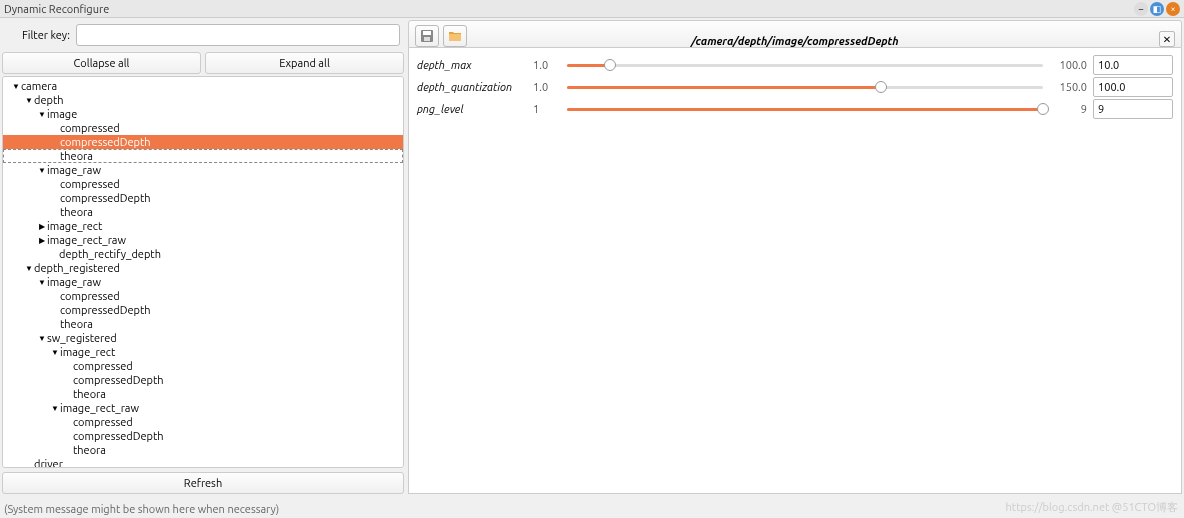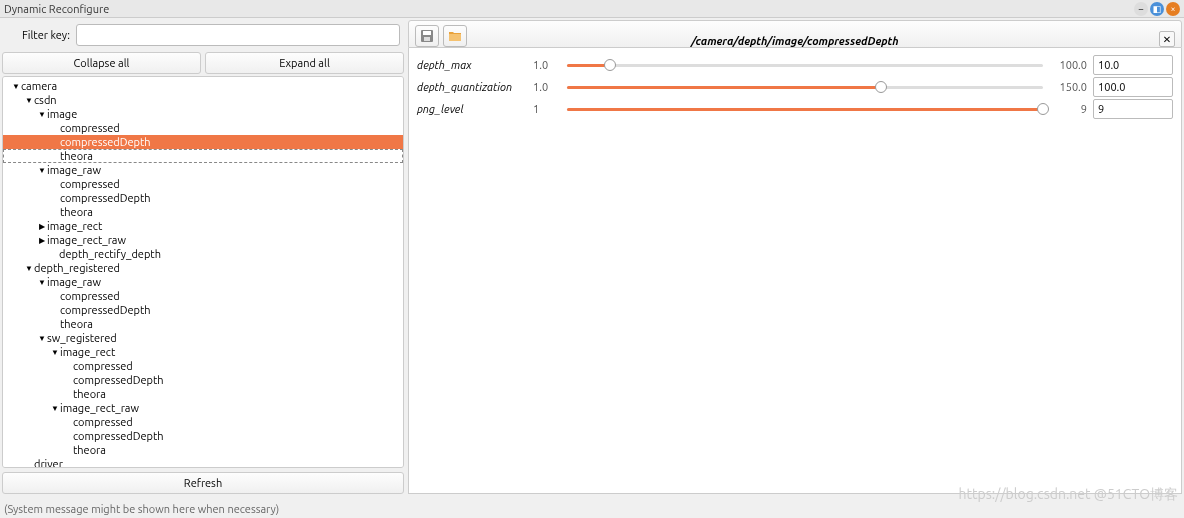--- a/index.html
+++ b/index.html
@@ -32,21 +32,21 @@
 .param-row { display: flex; align-items: center; height: 22px; gap: 6px; }
 .param-name { width: 110px; font-style: italic; }
 .param-min { width: 28px; text-align: left; color: #555; }
 .param-max { width: 38px; text-align: right; color: #555; }
 .slider-wrap { flex: 1; position: relative; height: 14px; }
 .track { position: absolute; top: 6px; left: 0; right: 0; height: 3px; background: #ddd; border-radius: 2px; }
 .track-fill { position: absolute; top: 6px; left: 0; height: 3px; background: #f07746; border-radius: 2px; }
 .thumb { position: absolute; top: 1px; width: 12px; height: 12px; border-radius: 50%; background: #fff; border: 1px solid #999; cursor: pointer; }
 .param-input { width: 80px; height: 20px; border: 1px solid #bbb; border-radius: 2px; padding: 0 4px; background: #fff; }
 .statusbar { position: absolute; bottom: 0; left: 0; right: 0; height: 18px; display: flex; align-items: center; padding: 0 4px; color: #666; background: #f0f0f0; }
-.watermark { position: absolute; bottom: 14px; right: 6px; color: #ccc; font-size: 14px; }
+.watermark { position: absolute; bottom: 3px; right: 6px; color: #ccc; font-size: 11px; }
 </style>
 </head>
 <body>
 
 <div class="titlebar">
   <span class="titlebar-text">Dynamic Reconfigure</span>
   <div class="titlebar-ctrls">
     <span class="tb-btn" style="background:#ddd">–</span>
     <span class="tb-btn" style="background:#4a90d9;color:#fff">◧</span>
     <span class="tb-btn" style="background:#e67e22;color:#fff">×</span>
@@ -63,21 +63,21 @@
       <div class="btn half">Collapse all</div>
       <div class="btn half">Expand all</div>
     </div>
     <div class="tree" id="tree">
         <div class="tree-node" style="padding-left: 8px;">
           <span class="arrow">▼</span>
           <span>camera</span>
         </div>
         <div class="tree-node" style="padding-left: 21px;">
           <span class="arrow">▼</span>
-          <span>csdn</span>
+          <span>depth</span>
         </div>
         <div class="tree-node" style="padding-left: 34px;">
           <span class="arrow">▼</span>
           <span>image</span>
         </div>
         <div class="tree-node" style="padding-left: 47px;">
           <span class="arrow"></span>
           <span>compressed</span>
         </div>
         <div class="tree-node selected" style="padding-left: 47px;">

